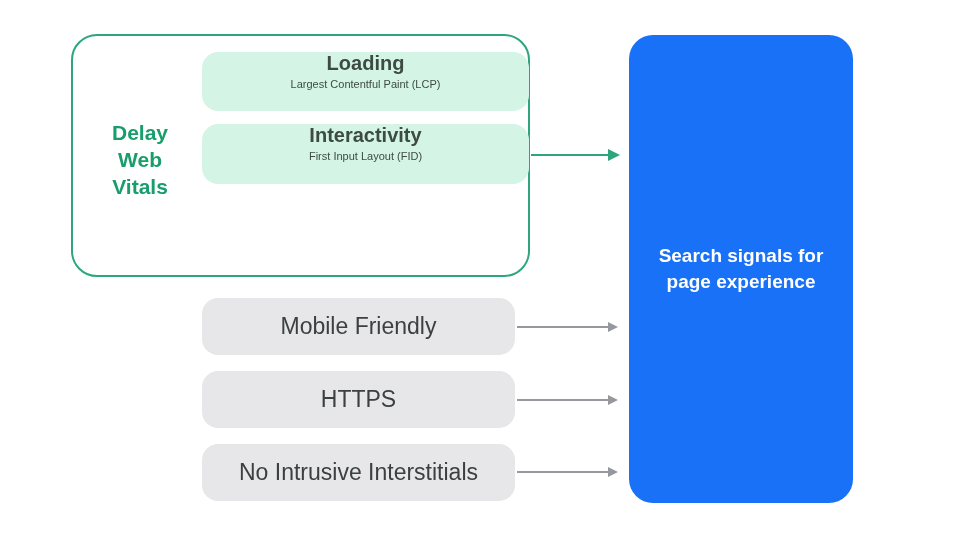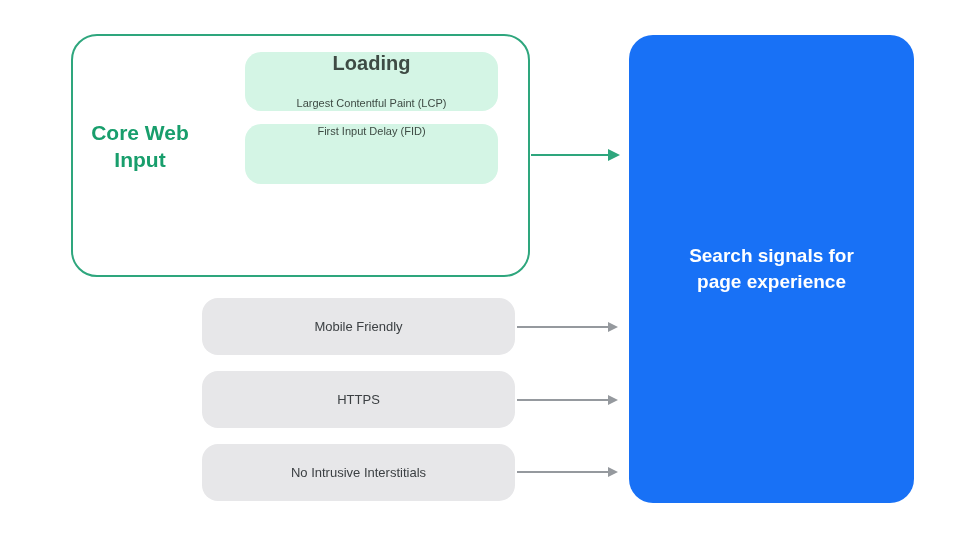--- a/index.html
+++ b/index.html
@@ -42,30 +42,29 @@
     text-align: center;
     color: var(--green-text);
     font-size: 21px;
     font-weight: 700;
     line-height: 27px;
   }
 
   .metric-box {
     position: absolute;
     left: 202px;
-    width: 253px;
+    width: 327px;
     background: var(--mint-fill);
     border-radius: 16px;
     display: flex;
     flex-direction: column;
     align-items: center;
-    justify-content: space-between;
+    justify-content: flex-start;
     gap: 3px;
     text-align: center;
-    margin-left: 43px;
   }
   .metric-box.loading   { top: 52px;  height: 59px; }
   .metric-box.interact  { top: 124px; height: 60px; }
   .metric-box.visual    { top: 198px; height: 59px; }
   .metric-title {
     color: var(--metric-text);
     font-size: 20px;
     font-weight: 600;
     line-height: 22px;
   }
@@ -87,29 +86,29 @@
     display: flex;
     align-items: center;
     justify-content: center;
     text-align: center;
   }
   .signal-box.s0 { top: 298px; }
   .signal-box.s1 { top: 371px; }
   .signal-box.s2 { top: 444px; }
   .signal-label {
     color: var(--gray-text);
-    font-size: 13px;
+    font-size: 23px;
     font-weight: 400;
   }
 
   
   .target-box {
     position: absolute;
     left: 629px; top: 35px;
-    width: 285px; height: 468px;
+    width: 224px; height: 468px;
     background: var(--blue-fill);
     border-radius: 24px;
     display: flex;
     align-items: center;
     justify-content: center;
   }
   .target-title {
     width: 165px;
     color: var(--white-text);
     font-size: 19px;
@@ -147,29 +146,30 @@
     border-bottom: 5px solid transparent;
   }
 </style>
 </head>
 <body>
 
 <div class="canvas">
 
   <div class="cwv-group"></div>
 
-  <div class="cwv-label">Core Web Input</div>
+  <div class="cwv-label">Delay Web Vitals</div>
 
   <div class="metric-box loading">
     <div class="metric-title">Loading</div>
     <div class="metric-subtitle">Largest Contentful Paint (LCP)</div>
   </div>
 
   <div class="metric-box interact">
-    <div class="metric-subtitle">First Input Delay (FID)</div>
+    <div class="metric-title">Interactivity</div>
+    <div class="metric-subtitle">First Input Layout (FID)</div>
   </div>
 
 
   <div class="signal-box s0">
     <div class="signal-label">Mobile Friendly</div>
   </div>
 
   <div class="signal-box s2">
     <div class="signal-label">No Intrusive Interstitials</div>
   </div>

